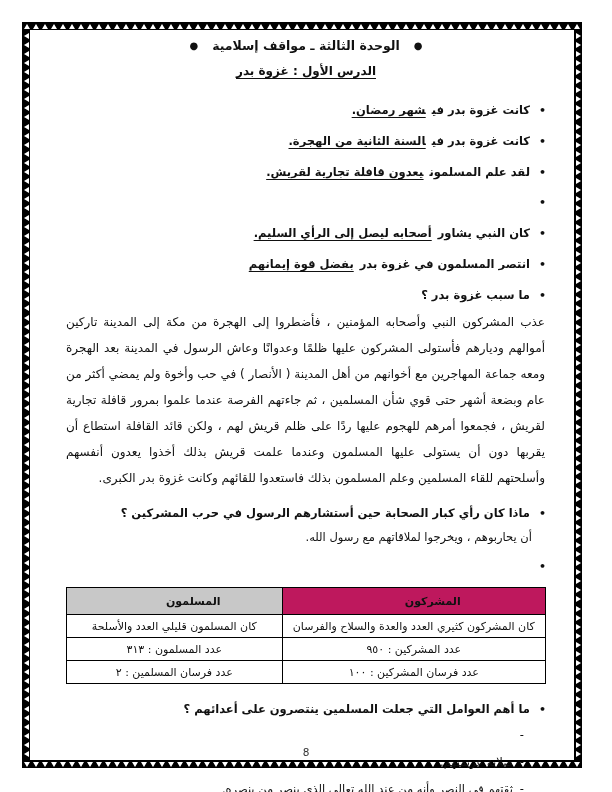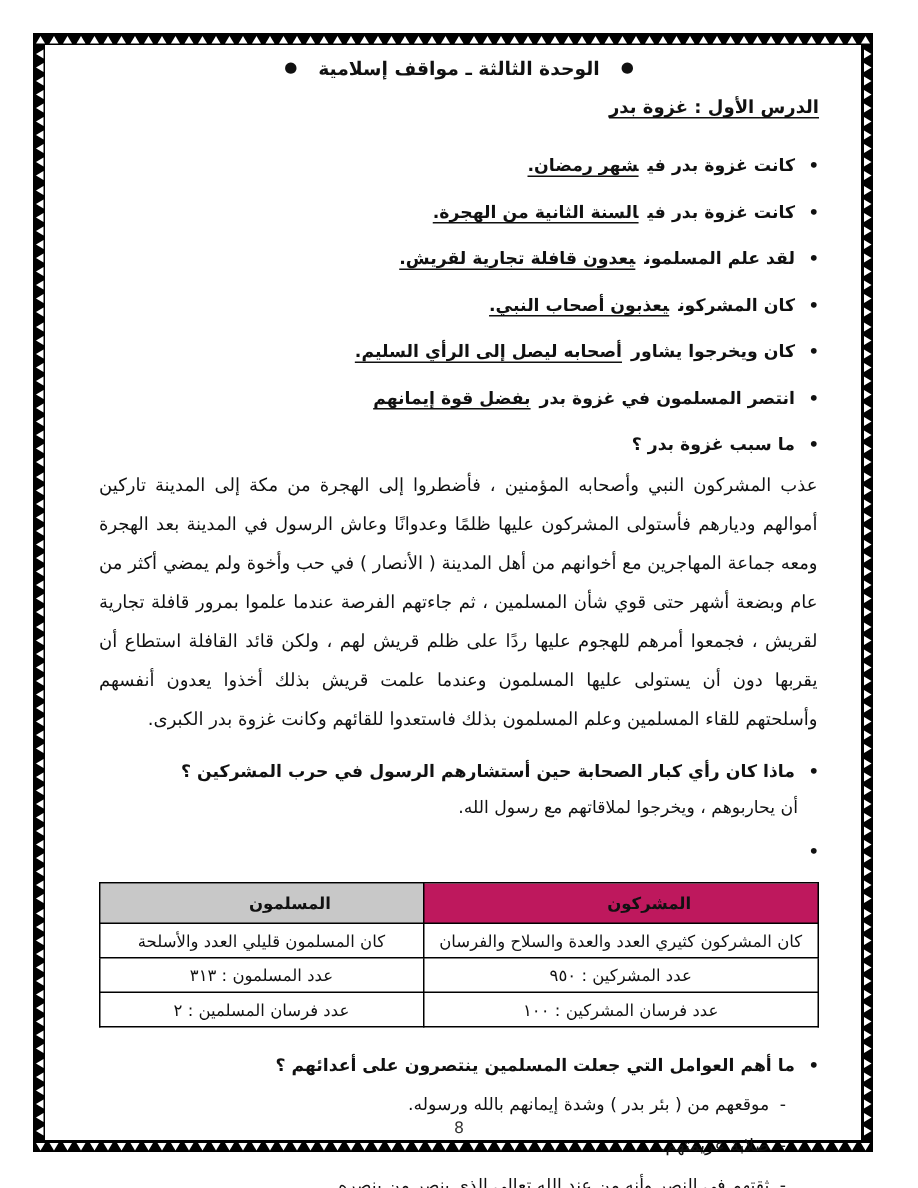--- a/index.html
+++ b/index.html
@@ -19,21 +19,21 @@
   .tri-down{border-left:3px solid transparent;border-right:3px solid transparent;border-top:5px solid #fff;}
   .tri-left{border-top:3px solid transparent;border-bottom:3px solid transparent;border-right:5px solid #fff;}
   .tri-right{border-top:3px solid transparent;border-bottom:3px solid transparent;border-left:5px solid #fff;}
 
   
   .content{position:absolute;left:30px;top:30px;width:552px;height:730px;
            direction:rtl;padding:0 36px 0 36px;box-sizing:border-box;}
   .title{display:flex;justify-content:center;align-items:center;gap:14px;
          font-weight:bold;font-size:12.5px;margin-top:8px;}
   .tbul{font-size:10px;}
-  .subtitle{text-align:right;font-weight:bold;font-size:12px;margin-top:11px;
+  .subtitle{text-align:center;font-weight:bold;font-size:12px;margin-top:11px;
             text-decoration:underline;text-underline-offset:3px;}
 
   .facts{margin-top:24px;}
   .fact{display:flex;align-items:baseline;font-size:11.5px;margin-bottom:14px;line-height:16px;}
   .bullet{font-size:11px;font-weight:bold;margin-left:9px;flex:none;}
   .fact b{margin-left:6px;white-space:nowrap;}
   .fact u{text-underline-offset:3px;font-weight:bold;}
 
   .q{display:flex;align-items:baseline;font-size:11.5px;font-weight:bold;
      line-height:16px;margin-top:14px;}
@@ -378,25 +378,24 @@
     <div class="fact">
       <span class="bullet">•</span>
       <span><b>كانت غزوة بدر في</b><u>السنة الثانية من الهجرة.</u></span>
     </div>
     <div class="fact">
       <span class="bullet">•</span>
       <span><b>لقد علم المسلمون</b><u>يعدون قافلة تجارية لقريش.</u></span>
     </div>
     <div class="fact">
       <span class="bullet">•</span>
-      <span><b>كان المشركون</b><u>يعذبون أصحاب النبي.</u></span>
-    </div>
-    <div class="fact">
-      <span class="bullet">•</span>
-      <span><b>كان ويخرجوا يشاور</b><u>أصحابه ليصل إلى الرأي السليم.</u></span>
+    </div>
+    <div class="fact">
+      <span class="bullet">•</span>
+      <span><b>كان النبي يشاور</b><u>أصحابه ليصل إلى الرأي السليم.</u></span>
     </div>
     <div class="fact">
       <span class="bullet">•</span>
       <span><b>انتصر المسلمون في غزوة بدر</b><u>بفضل قوة إيمانهم</u></span>
     </div>
   </div>
 
   <div class="q">
     <span class="bullet">•</span>
     <span>ما سبب غزوة بدر ؟</span>
@@ -440,21 +439,20 @@
       </table>
   </div>
 
   <div class="q" style="margin-top:17px;">
     <span class="bullet">•</span>
     <span>ما أهم العوامل التي جعلت المسلمين ينتصرون على أعدائهم ؟</span>
   </div>
   <div class="factors-block">
     <div class="dash-item">
       <span class="dash">-</span>
-      <span>موقعهم من ( بئر بدر ) وشدة إيمانهم بالله ورسوله.</span>
     </div>
     <div class="dash-item">
       <span class="dash">-</span>
       <span>صلابة عزيمتهم.</span>
     </div>
     <div class="dash-item">
       <span class="dash">-</span>
       <span>ثقتهم في النصر وأنه من عند الله تعالى الذي ينصر من ينصره.</span>
     </div>
   </div>

